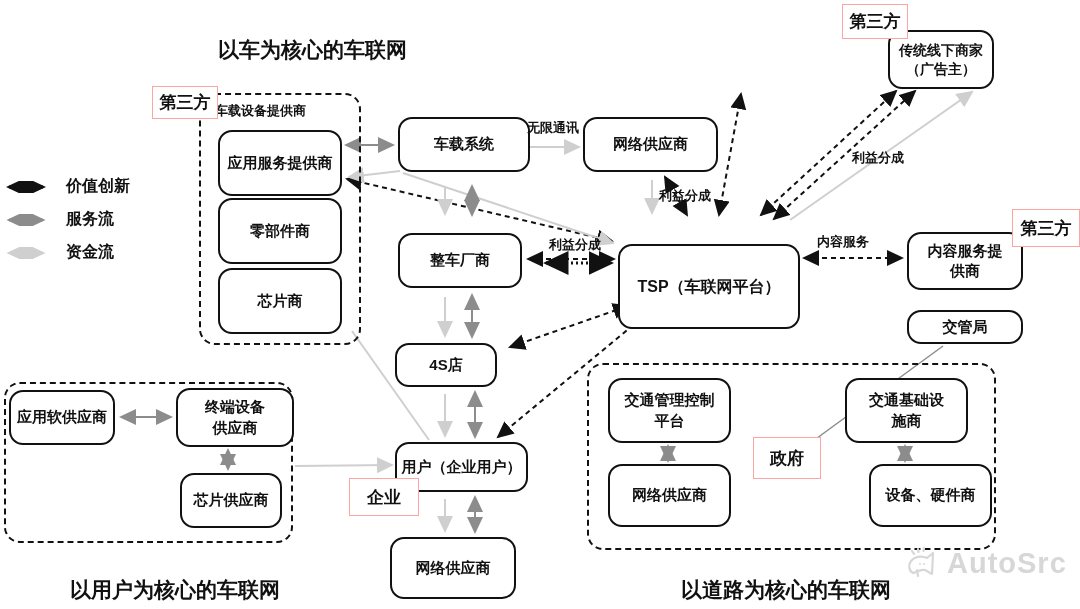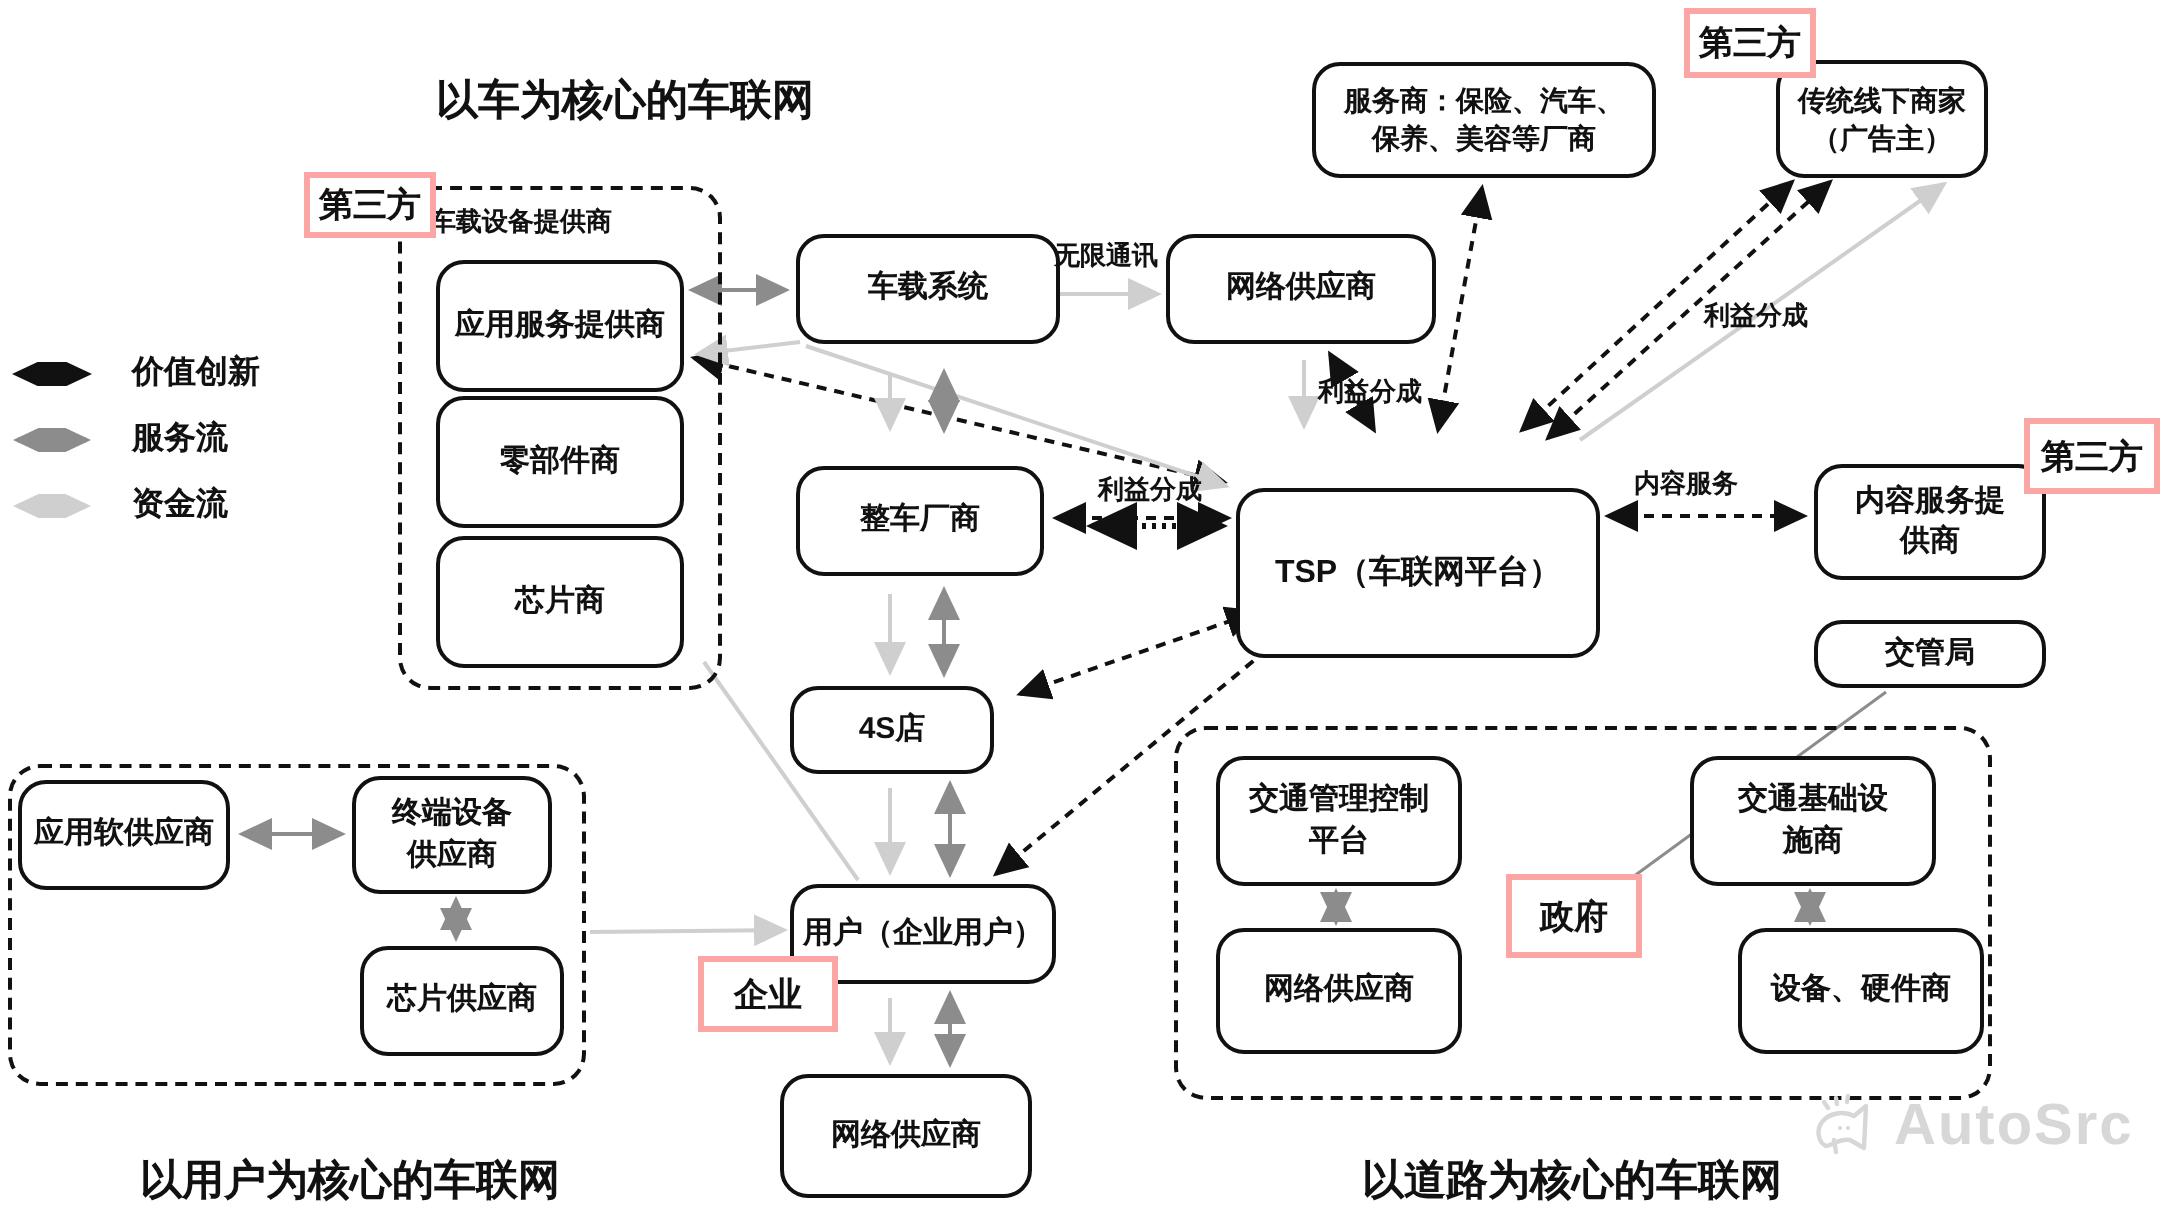--- a/index.html
+++ b/index.html
@@ -4,21 +4,21 @@
 <style>
   html,body{margin:0;padding:0;background:#fff;}
   #canvas{position:relative;width:1080px;height:609px;background:#fff;overflow:hidden;
           font-family:"Liberation Sans","DejaVu Sans",sans-serif;color:#111;}
   #edges{position:absolute;left:0;top:0;z-index:1;}
   .group{position:absolute;border:2.5px dashed #111;border-radius:16px;background:transparent;z-index:2;}
   .group-label{position:absolute;font-size:13px;font-weight:700;z-index:3;}
   .node{position:absolute;border:2.5px solid #111;border-radius:14px;background:#fff;
         display:flex;align-items:center;justify-content:center;text-align:center;
         font-size:15px;font-weight:700;line-height:1.35;white-space:pre-line;z-index:3;box-sizing:border-box;}
-  .tag{position:absolute;border:3px solid #fca5a5;background:#fff;display:flex;align-items:center;justify-content:center;
+  .tag{position:absolute;border:1px solid #fca5a5;background:#fff;display:flex;align-items:center;justify-content:center;
        font-size:17px;font-weight:800;z-index:4;box-sizing:border-box;}
   .title{position:absolute;font-size:21px;font-weight:800;z-index:3;white-space:nowrap;}
   .edge-label{position:absolute;font-size:13px;font-weight:700;z-index:3;white-space:nowrap;}
   .legend{position:absolute;left:2px;top:170px;z-index:3;}
   .legend-row{display:flex;align-items:center;height:33px;}
   .legend-row svg{display:block;}
   .legend-label{font-size:16px;font-weight:700;margin-left:16px;}
   .watermark{position:absolute;left:903px;top:543px;z-index:3;display:flex;align-items:center;
              color:#d7d7d7;font-size:29px;font-weight:600;letter-spacing:1px;}
   .watermark svg{margin-right:4px;display:block;}
@@ -115,35 +115,33 @@
   <div class="node" style="left:218px;top:130px;width:124px;height:66px;">应用服务提供商</div>
   <div class="node" style="left:218px;top:198px;width:124px;height:66px;">零部件商</div>
   <div class="node" style="left:218px;top:268px;width:124px;height:66px;">芯片商</div>
   <div class="node" style="left:398px;top:117px;width:132px;height:55px;">车载系统</div>
   <div class="node" style="left:583px;top:117px;width:135px;height:55px;">网络供应商</div>
   <div class="node" style="left:398px;top:233px;width:124px;height:55px;">整车厂商</div>
   <div class="node" style="left:395px;top:343px;width:102px;height:44px;">4S店</div>
   <div class="node" style="left:395px;top:442px;width:133px;height:50px;">用户（企业用户）</div>
   <div class="node" style="left:390px;top:537px;width:126px;height:62px;">网络供应商</div>
   <div class="node" style="left:618px;top:220px;width:182px;height:85px;font-size:16px;margin-top:24px;">TSP（车联网平台）</div>
-  <div class="node" style="left:656px;top:31px;width:172px;height:58px;font-size:14px;">服务商：保险、汽车、
-保养、美容等厂商</div>
   <div class="node" style="left:888px;top:30px;width:106px;height:59px;font-size:14px;">传统线下商家
 （广告主）</div>
   <div class="node" style="left:907px;top:232px;width:116px;height:58px;">内容服务提
 供商</div>
   <div class="node" style="left:907px;top:310px;width:116px;height:34px;border-width:2px;">交管局</div>
   <div class="node" style="left:608px;top:378px;width:123px;height:65px;">交通管理控制
 平台</div>
   <div class="node" style="left:608px;top:464px;width:123px;height:63px;">网络供应商</div>
   <div class="node" style="left:845px;top:378px;width:123px;height:65px;">交通基础设
 施商</div>
   <div class="node" style="left:845px;top:464px;width:123px;height:63px;margin-left:24px;">设备、硬件商</div>
   <div class="node" style="left:9px;top:390px;width:106px;height:55px;">应用软供应商</div>
-  <div class="node" style="left:176px;top:388px;width:100px;height:59px;">终端设备
+  <div class="node" style="left:176px;top:388px;width:118px;height:59px;">终端设备
 供应商</div>
   <div class="node" style="left:180px;top:473px;width:102px;height:55px;">芯片供应商</div>
 
   <div class="tag" style="left:152px;top:86px;width:66px;height:33px;">第三方</div>
   <div class="tag" style="left:842px;top:4px;width:66px;height:35px;">第三方</div>
   <div class="tag" style="left:1012px;top:209px;width:68px;height:38px;">第三方</div>
   <div class="tag" style="left:349px;top:478px;width:70px;height:38px;">企业</div>
   <div class="tag" style="left:753px;top:437px;width:68px;height:42px;">政府</div>
 
   <div class="edge-label" style="left:527px;top:119px;">无限通讯</div>

